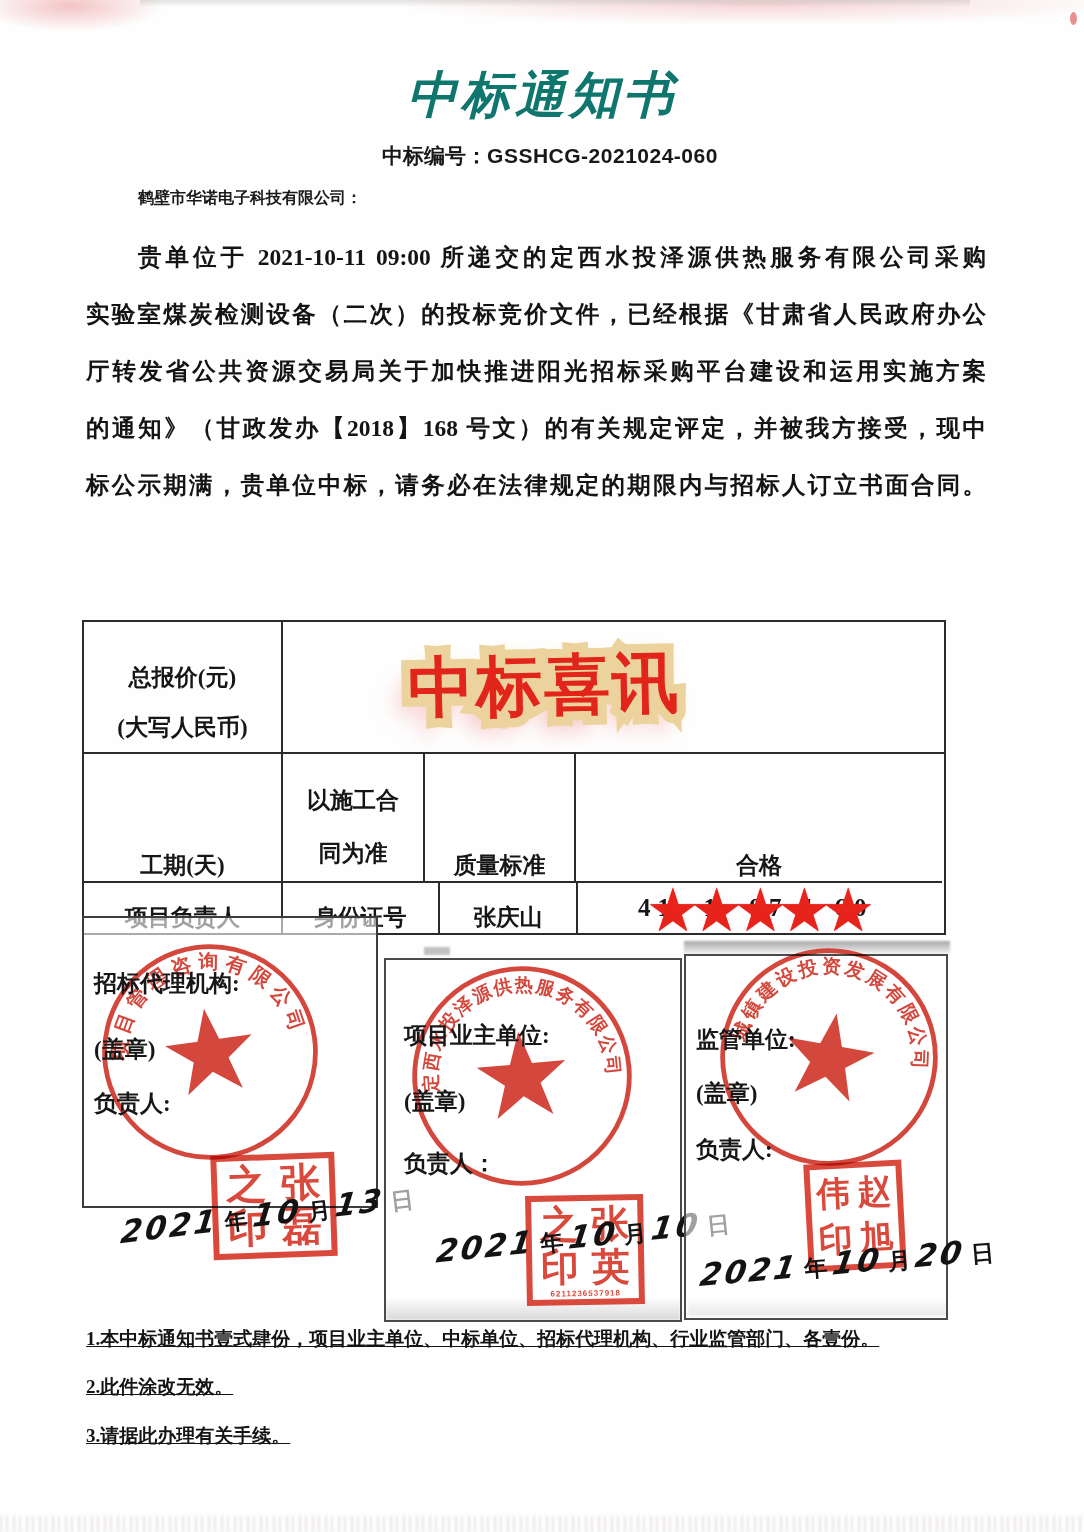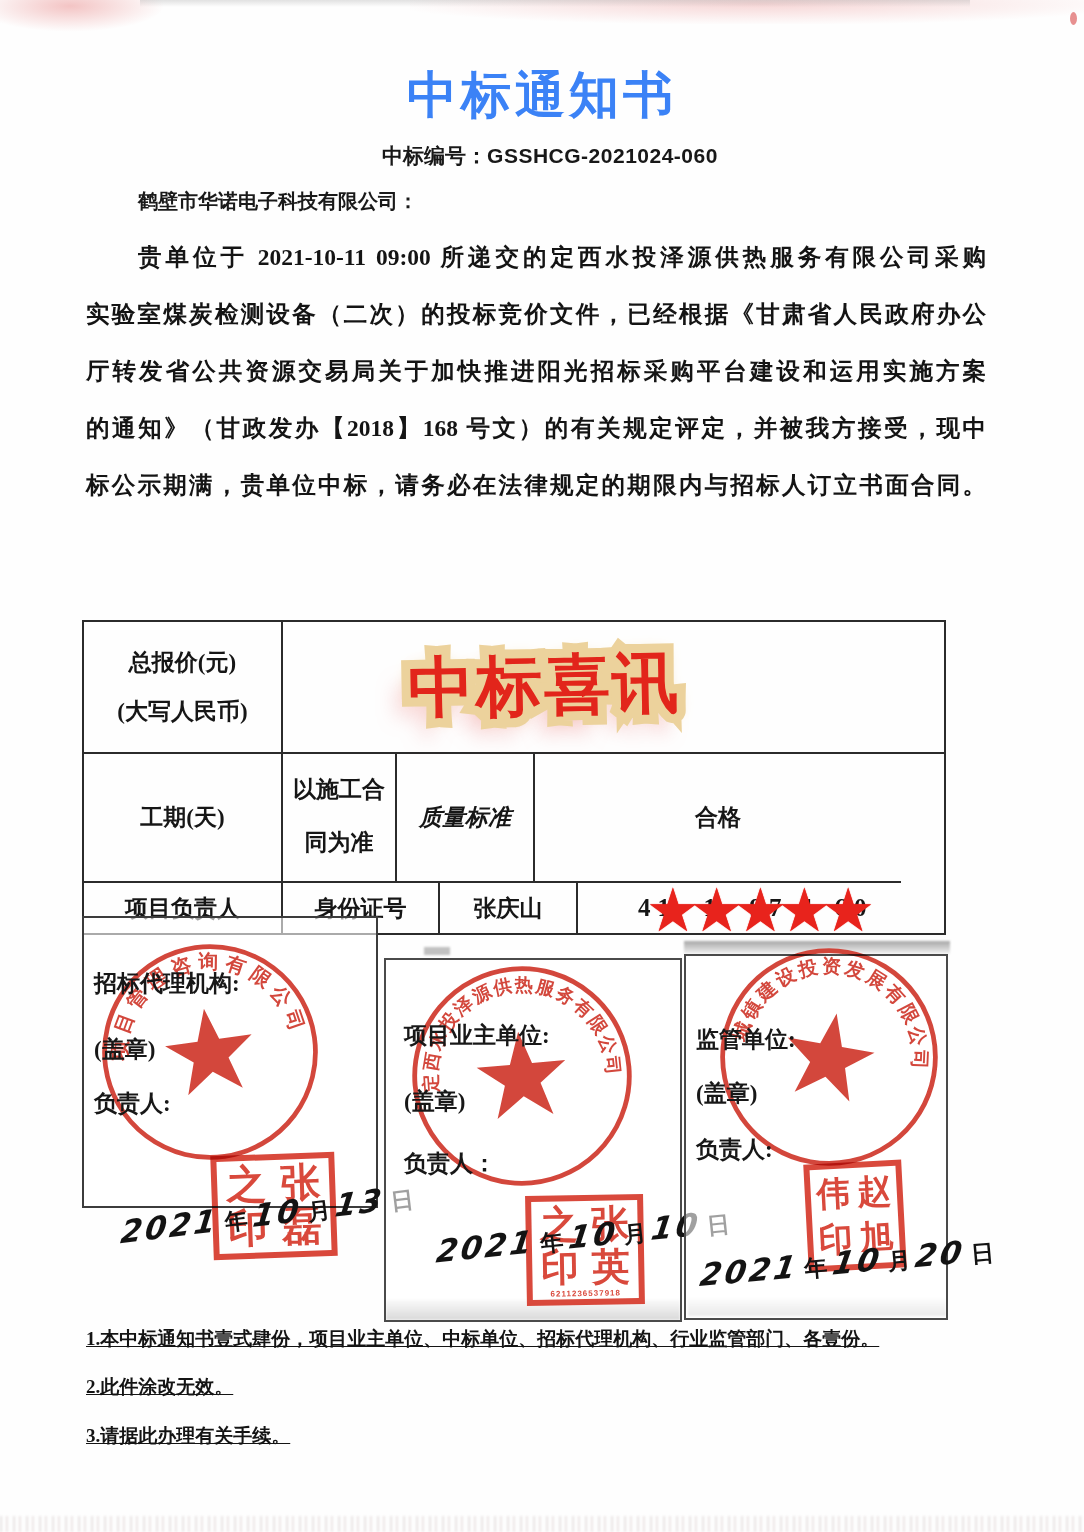--- a/index.html
+++ b/index.html
@@ -19,34 +19,34 @@
   .bottom-fuzz{left:0;bottom:0;width:1084px;height:16px;filter:blur(1px);
     background:repeating-linear-gradient(90deg,rgba(150,128,128,.20) 0 2px,rgba(235,225,225,.05) 2px 6px,rgba(185,158,158,.24) 6px 8px,rgba(245,240,240,.04) 8px 13px);}
   .dash-artifact{left:424px;top:947px;width:26px;height:8px;background:rgba(120,120,120,.45);filter:blur(1px);}
   .shadow-bar{filter:blur(1px);}
   .bar-rt{left:684px;top:941px;width:266px;height:13px;background:linear-gradient(180deg,rgba(95,95,95,.55),rgba(160,160,160,.12));}
   .bar-mb{left:386px;top:1300px;width:294px;height:20px;background:linear-gradient(0deg,rgba(85,85,85,.55),rgba(150,150,150,.12));}
   .bar-rb{left:688px;top:1299px;width:258px;height:17px;background:linear-gradient(0deg,rgba(120,120,120,.4),rgba(170,170,170,.08));}
   
   .title{left:0;top:62px;width:1084px;text-align:center;
     font-family:"Liberation Sans","DejaVu Sans",sans-serif;font-weight:900;
-    font-size:50px;letter-spacing:4px;color:#3b82f6;}
+    font-size:50px;letter-spacing:4px;color:#0f766e;font-style:italic;}
   .bidno{left:0;top:142px;width:1084px;text-align:center;font-size:21px;font-weight:700;color:#181818;padding-left:8px;}
   .bidno .code{font-family:"Liberation Sans","DejaVu Sans",sans-serif;letter-spacing:.5px;}
-  .recipient{left:138px;top:188px;font-size:20px;font-weight:700;}
+  .recipient{left:138px;top:188px;font-size:16px;font-weight:700;}
   
   .body-text{left:86px;top:240px;width:900px;font-size:23.5px;font-weight:700;color:#141414;}
   .body-text .ln{height:57px;line-height:34px;}
   .just{text-align:justify;text-align-last:justify;}
   .indent{text-indent:52px;}
   
   .bid-table{left:82px;top:620px;width:864px;border:2px solid #2b2b2b;box-sizing:border-box;background:transparent;z-index:2;}
   .t-row{display:flex;}
   .t-cell{box-sizing:border-box;border-right:2px solid #2b2b2b;border-bottom:2px solid #2b2b2b;
-    display:flex;flex-direction:column;align-items:center;justify-content:center;
+    display:flex;flex-direction:column;align-items:center;justify-content:flex-end;
     text-align:center;font-weight:700;font-size:23px;color:#161616;position:relative;}
   .t-cell.last{border-right:none;}
   .t-row.bottom .t-cell{border-bottom:none;}
   .pre{white-space:pre-line;line-height:2.3;}
   .gap14{line-height:2.15;}
   
   .id-text{position:absolute;left:60px;top:50%;transform:translateY(-50%);
     font-size:25px;font-weight:700;letter-spacing:7px;white-space:pre;}
   .stars{position:absolute;left:68px;top:-8px;width:248px;height:76px;display:flex;z-index:4;}
   .stars span{font-size:60px;line-height:70px;color:#e8231c;margin-right:-10px;
@@ -110,23 +110,23 @@
   <div class="abs bid-table">
     <div class="t-row" style="height:132px;">
       <div class="t-cell gap14" style="width:199px;">
         <div>总报价(元)</div>
         <div>(大写人民币)</div>
       </div>
       <div class="t-cell last" style="width:661px;"></div>
     </div>
     <div class="t-row" style="height:129px;">
       <div class="t-cell" style="width:199px;">工期(天)</div>
-      <div class="t-cell pre" style="width:114px;font-family:Liberation Mono, monospace;">以施工合
+      <div class="t-cell pre" style="width:142px;">以施工合
 同为准</div>
-      <div class="t-cell" style="width:138px;font-style:italic;">质量标准</div>
+      <div class="t-cell" style="width:151px;">质量标准</div>
       <div class="t-cell last" style="width:366px;">合格</div>
     </div>
     <div class="t-row bottom" style="height:50px;">
       <div class="t-cell" style="width:199px;">项目负责人</div>
       <div class="t-cell" style="width:157px;">身份证号</div>
       <div class="t-cell" style="width:138px;">张庆山</div>
       <div class="t-cell last" style="width:366px;">
         <div class="id-text">41  1  97 1 60</div>
         <div class="stars">
           <span>★</span>

